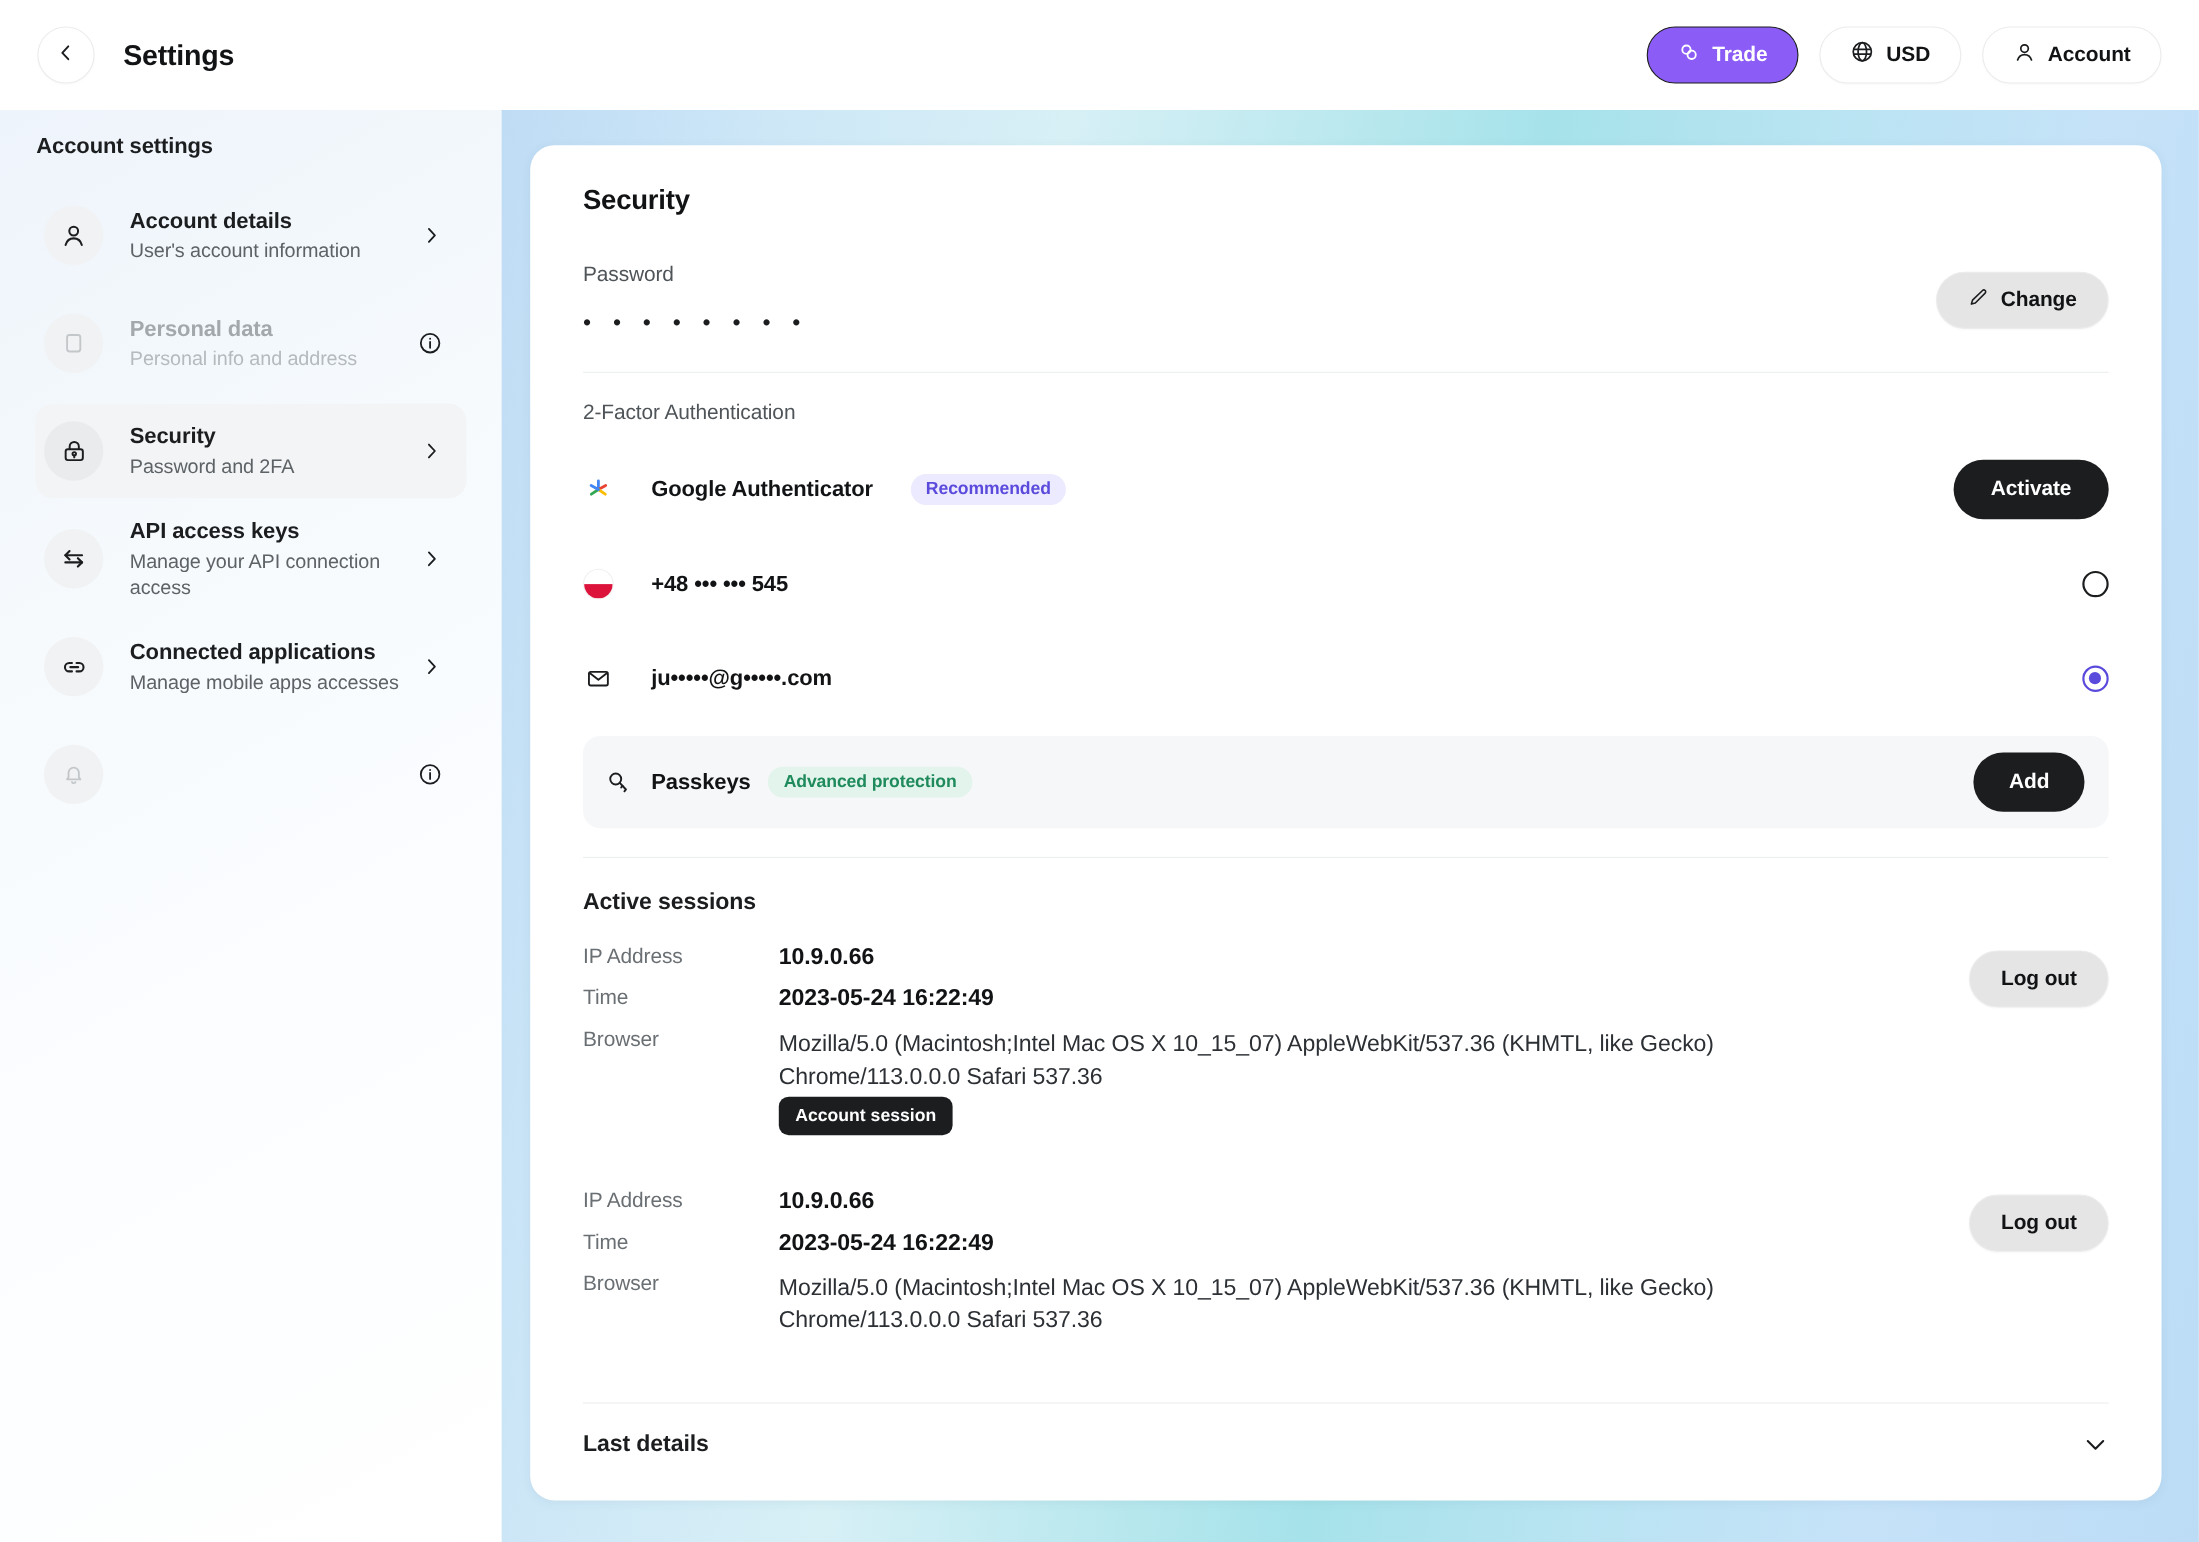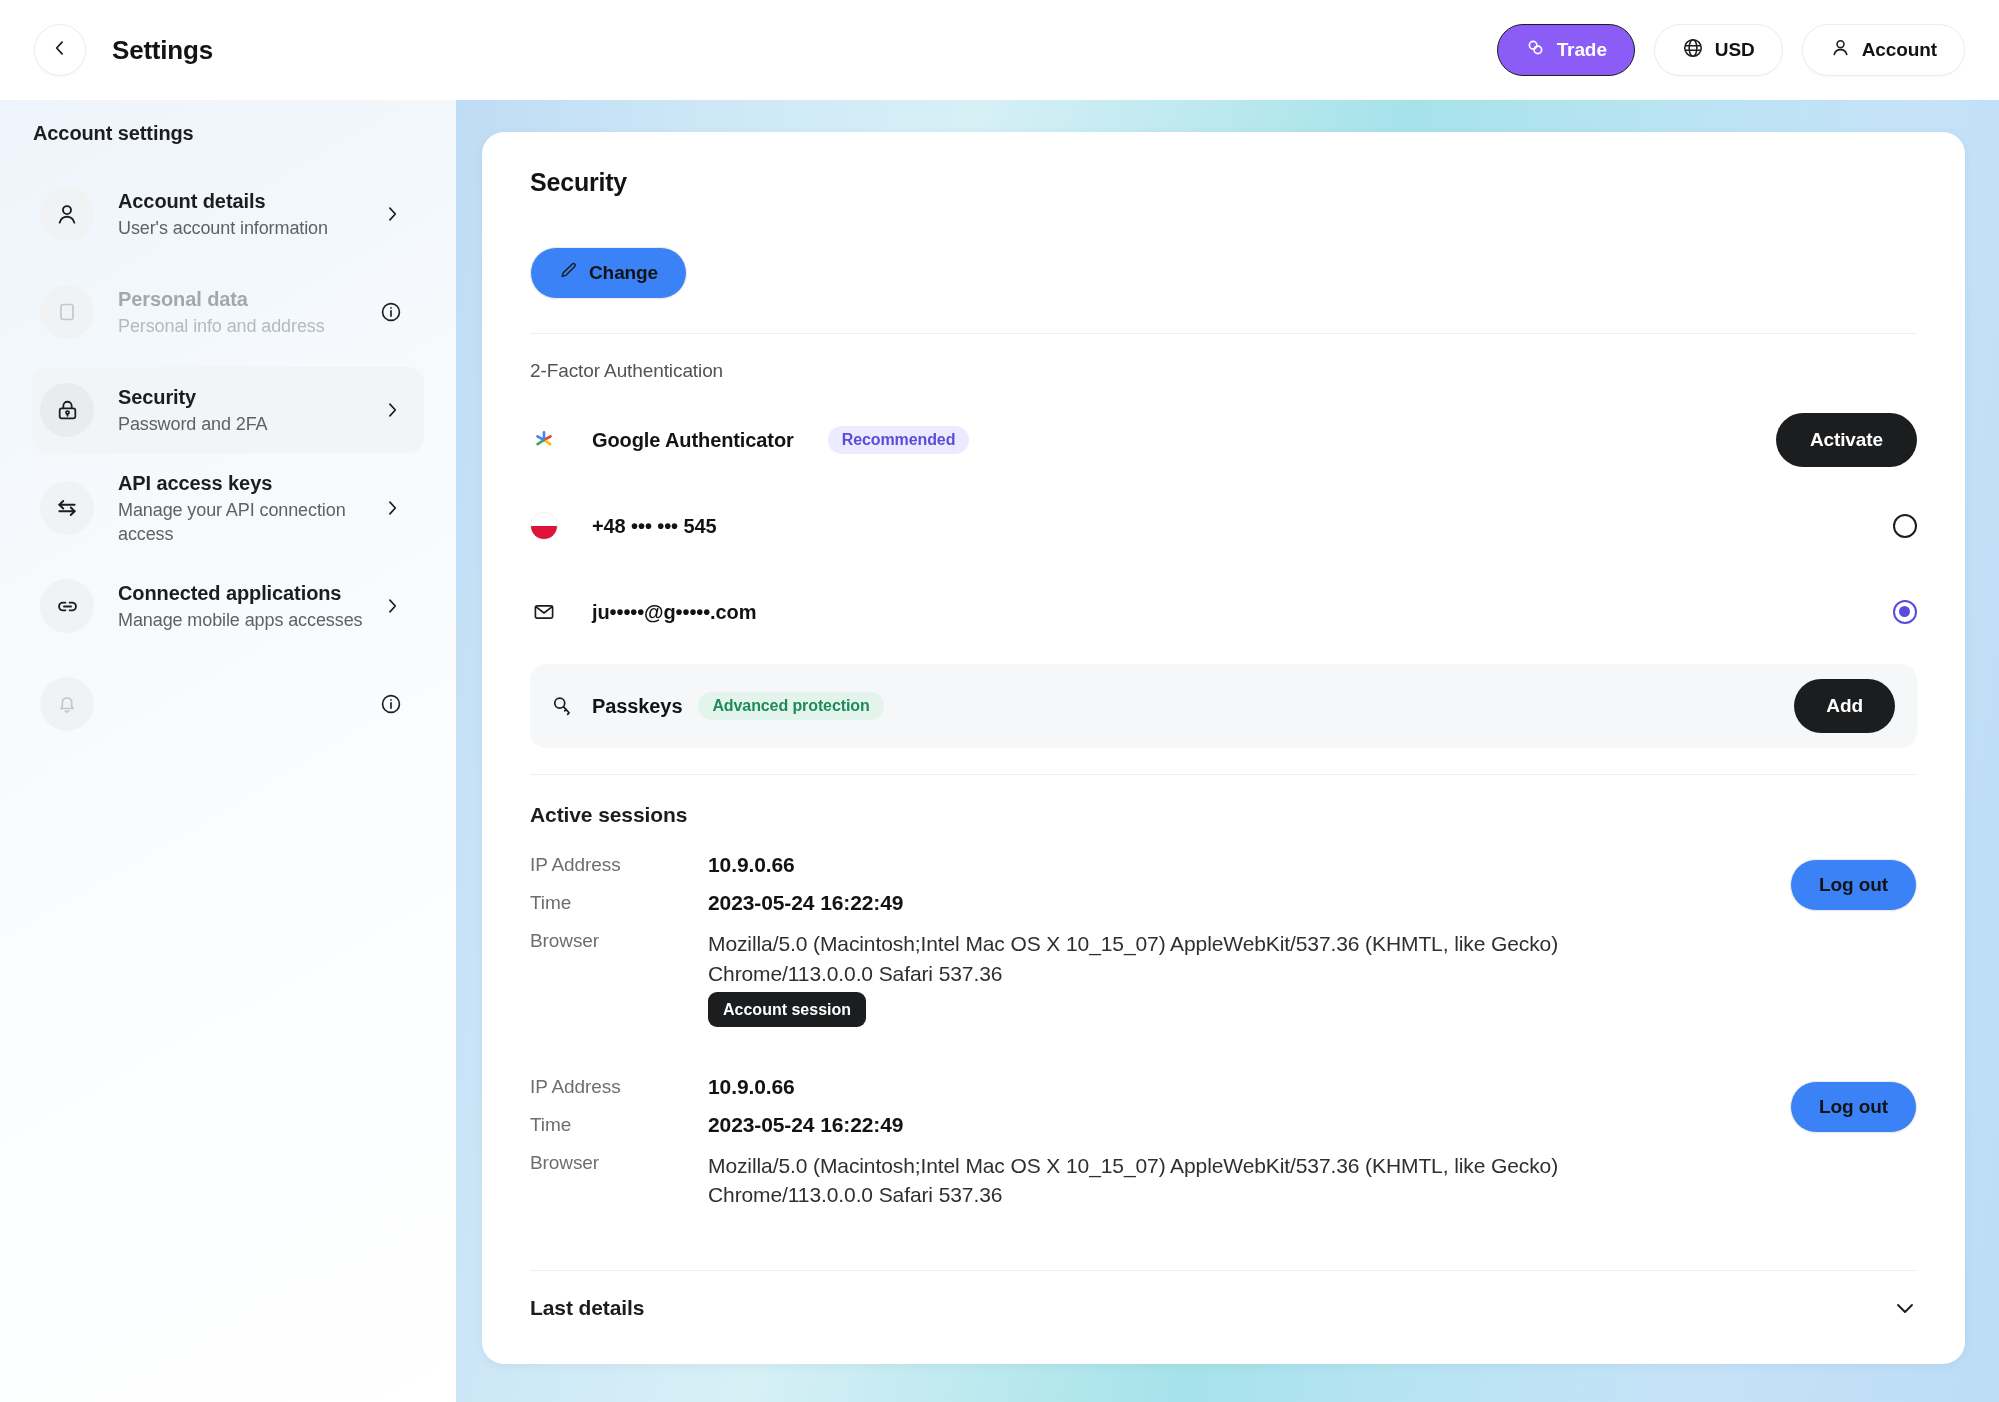--- a/index.html
+++ b/index.html
@@ -167,21 +167,21 @@
   .pw-dots {
     font-size: 21px;
     letter-spacing: 7px;
     color: #1b1d1f;
     line-height: 1;
   }
 
   .btn-outline {
     height: 52px;
     border-radius: 26px;
-    background: #3b82f6;
+    background: #e5e5e5;
     border: 1px solid #ececec;
     display: inline-flex;
     align-items: center;
     justify-content: center;
     gap: 11px;
     padding: 0 28px;
     font-size: 19px;
     font-weight: 600;
     color: #111315;
     cursor: pointer;
@@ -488,20 +488,24 @@
       </div>
     </div>
   </div>
 
   <div class="main">
     <div class="card">
 
       <div class="card-title">Security</div>
 
       <div class="row" style="margin-top:42px; align-items:flex-start;">
+        <div style="flex:1;">
+          <div class="sec-label">Password</div>
+          <div class="pw-dots" style="margin-top:22px;">• • • • • • • •</div>
+        </div>
         <div class="btn-outline" style="margin-top:8px;">
           <span>
             <svg width="19" height="19" viewBox="0 0 24 24" fill="none" stroke="#1b1d1f" stroke-width="1.8" stroke-linecap="round" stroke-linejoin="round">
                 <path d="M16.8 3.9a2.1 2.1 0 0 1 3 3L8.5 18.2 4 19.5l1.3-4.5z"></path>
               </svg>
           </span>
           <span>Change</span>
         </div>
       </div>
 

